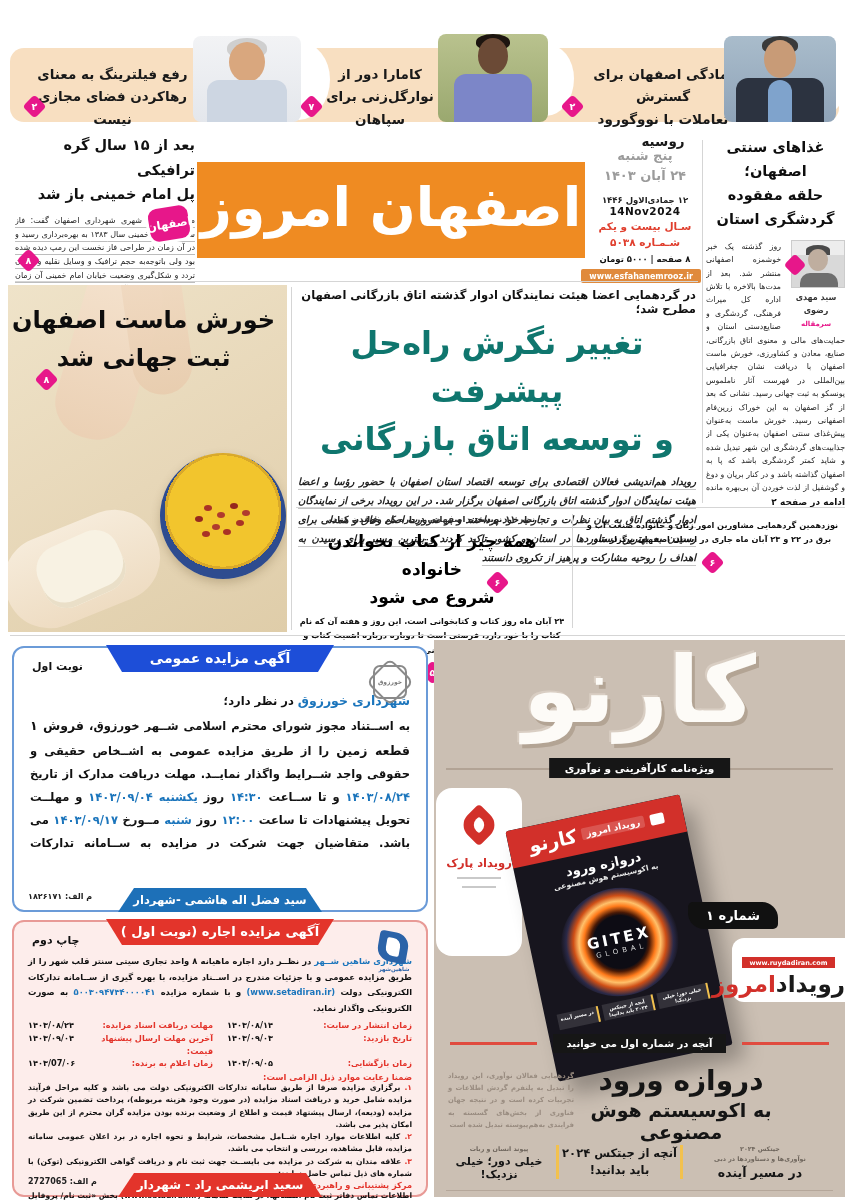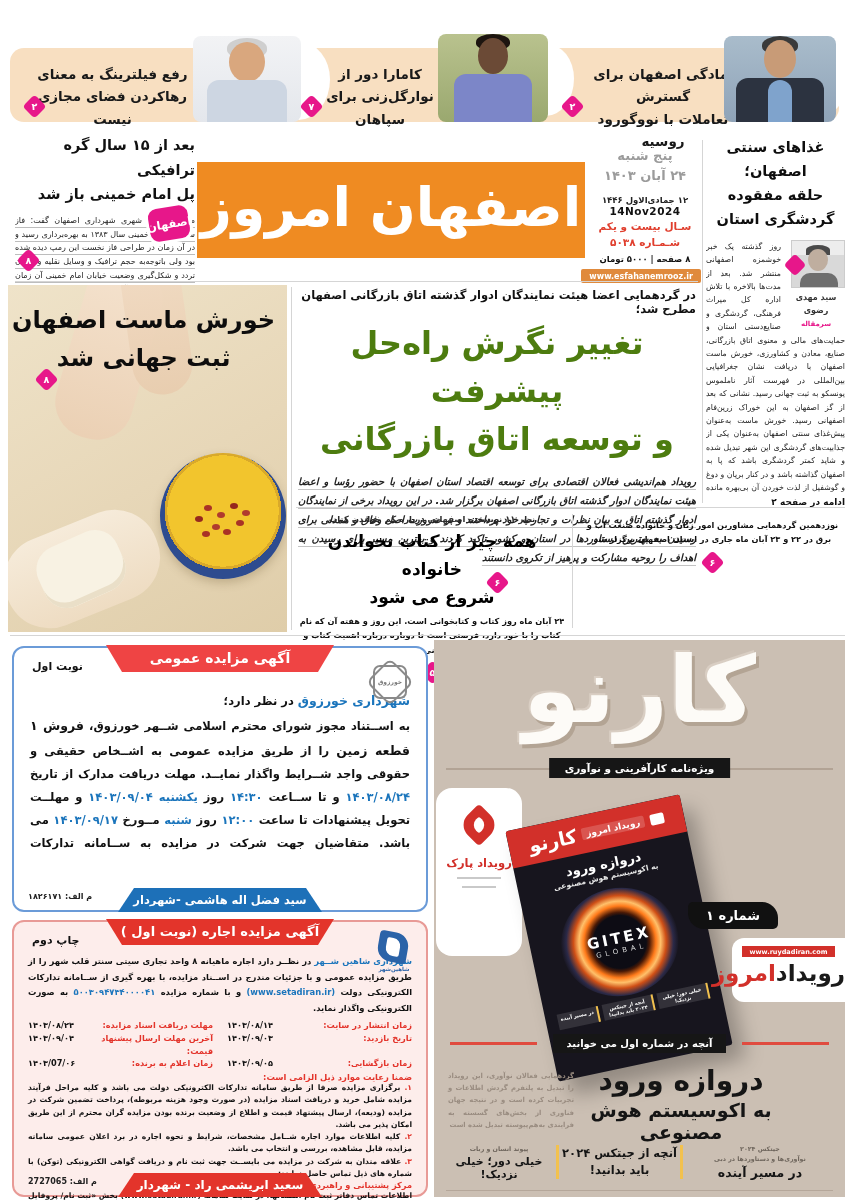--- a/index.html
+++ b/index.html
@@ -61,35 +61,35 @@
   .bowl { position:absolute; left:152px; top:168px; width:126px; height:126px; border-radius:50%; background:radial-gradient(circle at 50% 46%, #F2C52D 0 60%, #D9A92A 60% 63%, #2E4C8F 63% 100%); box-shadow:0 4px 10px rgba(90,70,30,.25); }
   .dots { position:absolute; left:44px; top:52px; width:8px; height:6px; border-radius:50%; background:#A93226;
           box-shadow:13px 7px 0 #B03A2E, 26px -2px 0 #96281E, 8px 19px 0 #B03A2E, 32px 15px 0 #A93226, -9px 11px 0 #96281E, 19px 24px 0 #A93226, 38px 5px 0 #B03A2E, -2px 26px 0 #A93226; }
   .hand1 { position:absolute; left:62px; top:-24px; width:78px; height:180px; border-radius:36px; background:linear-gradient(#F5E3CF,#EBD0B4); transform:rotate(16deg); opacity:.96; }
   .hand2 { position:absolute; left:118px; top:-40px; width:60px; height:150px; border-radius:30px; background:linear-gradient(#F2DCC5,#E8CCAE); transform:rotate(-8deg); opacity:.9; }
   .arm { position:absolute; left:-6px; top:238px; width:160px; height:92px; border-radius:44px; background:linear-gradient(#F6EBDA,#EEDCC2); transform:rotate(-22deg); }
   .wrap { position:absolute; left:30px; top:252px; width:86px; height:64px; border-radius:24px; background:#F8F2E3; transform:rotate(-24deg); box-shadow:inset 0 -6px 0 #EADFC8; }
 
   .mainstory { position:absolute; left:298px; top:288px; width:398px; }
   .mainstory .kick { font-size:11.5px; font-weight:bold; color:#111; text-align:right; }
-  .mainstory h1 { font-size:32px; line-height:1.5; text-align:center; color:#4d7c0f; margin-top:3px; }
+  .mainstory h1 { font-size:32px; line-height:1.5; text-align:center; color:#0f766e; margin-top:3px; }
   .mainstory .lede { margin-top:9px; font-size:10px; font-style:italic; font-weight:bold; line-height:1.9; text-align:justify; color:#222; text-decoration:underline; text-decoration-color:#c3c3c3; text-underline-offset:4px; }
 
   .books { position:absolute; left:298px; top:514px; width:268px; text-align:center; }
   .books .kick { font-size:8.5px; font-weight:bold; color:#2c2c2c; }
   .books h2 { font-size:17px; line-height:1.65; color:#000; margin-top:3px; }
   .books p { font-size:8.2px; font-weight:bold; line-height:1.75; color:#111; margin-top:3px; }
 
   .water { position:absolute; left:580px; top:514px; width:265px; text-align:center; }
   .water h2 { font-size:15px; line-height:1.7; color:#000; }
   .water p { font-size:8.2px; font-weight:bold; line-height:1.75; color:#111; margin-top:4px; }
 
   
   .ad1 { position:absolute; left:12px; top:646px; width:416px; height:266px; border:2px solid #6B9BD8; border-radius:12px; background:#fff; }
-  .ribbon { position:absolute; top:-3px; left:92px; right:92px; height:27px; background:#ef4444; color:#fff; font-weight:bold; font-size:14px; line-height:27px; text-align:center; clip-path:polygon(0 0,100% 0,calc(100% - 16px) 100%,16px 100%); }
+  .ribbon { position:absolute; top:-3px; left:92px; right:92px; height:27px; background:#1d4ed8; color:#fff; font-weight:bold; font-size:14px; line-height:27px; text-align:center; clip-path:polygon(0 0,100% 0,calc(100% - 16px) 100%,16px 100%); }
   .ribbon-b { position:absolute; bottom:-2px; left:104px; right:104px; height:24px; background:#1D70B8; color:#fff; font-weight:bold; font-size:11.5px; line-height:24px; text-align:center; clip-path:polygon(16px 0,calc(100% - 16px) 0,100% 100%,0 100%); }
   .note-tl { position:absolute; top:12px; left:18px; font-size:11px; font-weight:bold; color:#111; }
   .logo1 { position:absolute; top:10px; right:12px; width:48px; height:48px; }
   .logo1 .s1,.logo1 .s2 { position:absolute; left:7px; top:7px; width:34px; height:34px; border:2.5px solid #8a8a8a; border-radius:7px; }
   .logo1 .s2 { transform:rotate(45deg); }
   .logo1 .t { position:absolute; left:0; right:0; top:20px; text-align:center; font-size:6px; color:#777; font-weight:bold; }
   .ad1-body { padding:40px 16px 0 16px; font-size:11.5px; font-weight:bold; line-height:2.0; text-align:justify; color:#111; max-height:212px; overflow:hidden; }
   .ad1-body .first { text-align:right; }
   .blue { color:#1B75BC; }
   .refno { position:absolute; bottom:9px; left:14px; font-size:8px; font-weight:bold; color:#222; }
@@ -130,21 +130,21 @@
   .cover-head .mini { width:14px; height:11px; background:#fff; border-radius:2px; }
   .cover-t1 { text-align:center; color:#fff; font-size:13px; font-weight:bold; margin-top:7px; }
   .cover-t2 { text-align:center; color:#e8e8e8; font-size:7.5px; font-weight:bold; margin-top:1px; }
   .ring { width:118px; height:108px; margin:8px auto 4px; border-radius:50%; display:flex; flex-direction:column; align-items:center; justify-content:center;
           background:radial-gradient(circle, #0d0c14 0 33%, #4a1a06 37%, #ff7a1a 45%, #ffc06a 51%, #cf4f16 58%, rgba(80,80,150,.35) 67%, rgba(20,20,40,0) 74%); }
   .ring .gx { color:#fff; font-size:15px; letter-spacing:3px; font-weight:bold; direction:ltr; }
   .ring .gl { color:#ddd; font-size:7px; letter-spacing:4px; direction:ltr; }
   .cover-tags { display:flex; gap:4px; justify-content:center; margin-top:4px; }
   .cover-tag { background:rgba(255,255,255,.12); border-right:2px solid #F2C14E; color:#fff; font-size:5px; font-weight:bold; padding:2px 3px; max-width:52px; text-align:center; }
   .issue-badge { position:absolute; left:254px; top:262px; background:#111; color:#fff; font-size:13px; font-weight:bold; padding:6px 18px; border-radius:5px 16px 5px 16px; }
-  .brandbox { position:absolute; left:298px; top:298px; width:113px; height:64px; background:#fff; border-radius:12px 0 0 12px; text-align:center; padding-top:8px; }
+  .brandbox { position:absolute; left:298px; top:298px; width:113px; height:64px; background:#fff; border-radius:12px 0 0 12px; text-align:center; padding-top:19px; }
   .sitebar { margin:0 10px; background:#D2302A; color:#fff; font-size:6.5px; font-weight:bold; direction:ltr; padding:1.5px 0; }
   .brand { font-size:23px; font-weight:bold; margin-top:3px; color:#1a1a1a; white-space:nowrap; }
   .brand .r { color:#D2302A; }
   .read-row { position:absolute; top:394px; left:0; right:0; display:flex; align-items:center; }
   .redline { flex:1; height:2.5px; background:#E04B3F; margin:0 16px; }
   .read-badge { background:#161616; color:#fff; font-size:10px; font-weight:bold; padding:4px 14px; white-space:nowrap; }
   .feat { position:absolute; top:424px; right:36px; width:256px; text-align:center; color:#151515; }
   .feat .f1 { font-size:28px; font-weight:bold; }
   .feat .f2 { font-size:19px; font-weight:bold; margin-top:2px; }
   .feat-p { position:absolute; left:14px; top:430px; width:126px; font-size:6.8px; font-weight:bold; color:#998C80; text-align:justify; line-height:1.8; }

